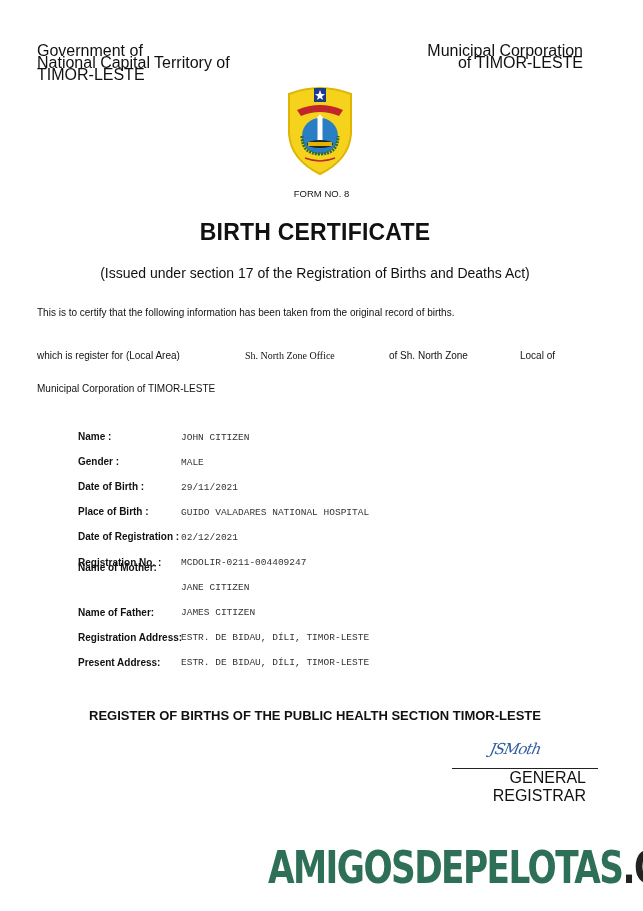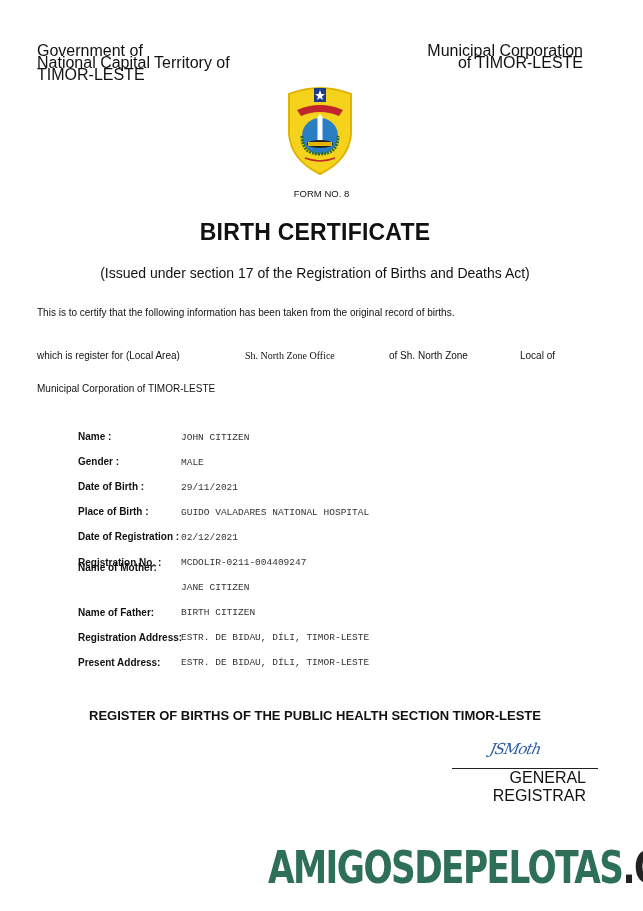--- a/index.html
+++ b/index.html
@@ -86,21 +86,21 @@
   <div class="abs field-label" style="top:531px">Date of Registration :</div>
   <div class="abs field-value" style="top:532px">02/12/2021</div>
 
   <div class="abs field-label" style="top:557px">Registration No. :</div>
   <div class="abs field-value" style="top:557px">MCDOLIR-0211-004409247</div>
 
   <div class="abs field-label" style="top:562px">Name of Mother:</div>
   <div class="abs field-value" style="top:582px">JANE CITIZEN</div>
 
   <div class="abs field-label" style="top:607px">Name of Father:</div>
-  <div class="abs field-value" style="top:607px">BIRTH CITIZEN</div>
+  <div class="abs field-value" style="top:607px">JAMES CITIZEN</div>
 
   <div class="abs field-label" style="top:632px">Registration  Address:</div>
   <div class="abs field-value" style="top:632px">ESTR. DE BIDAU, DÍLI, TIMOR-LESTE</div>
 
   <div class="abs field-label" style="top:657px">Present  Address:</div>
   <div class="abs field-value" style="top:657px">ESTR. DE BIDAU, DÍLI, TIMOR-LESTE</div>
 </div>
 
 <div class="abs footer-title">REGISTER OF BIRTHS OF THE PUBLIC HEALTH SECTION TIMOR-LESTE</div>
 

